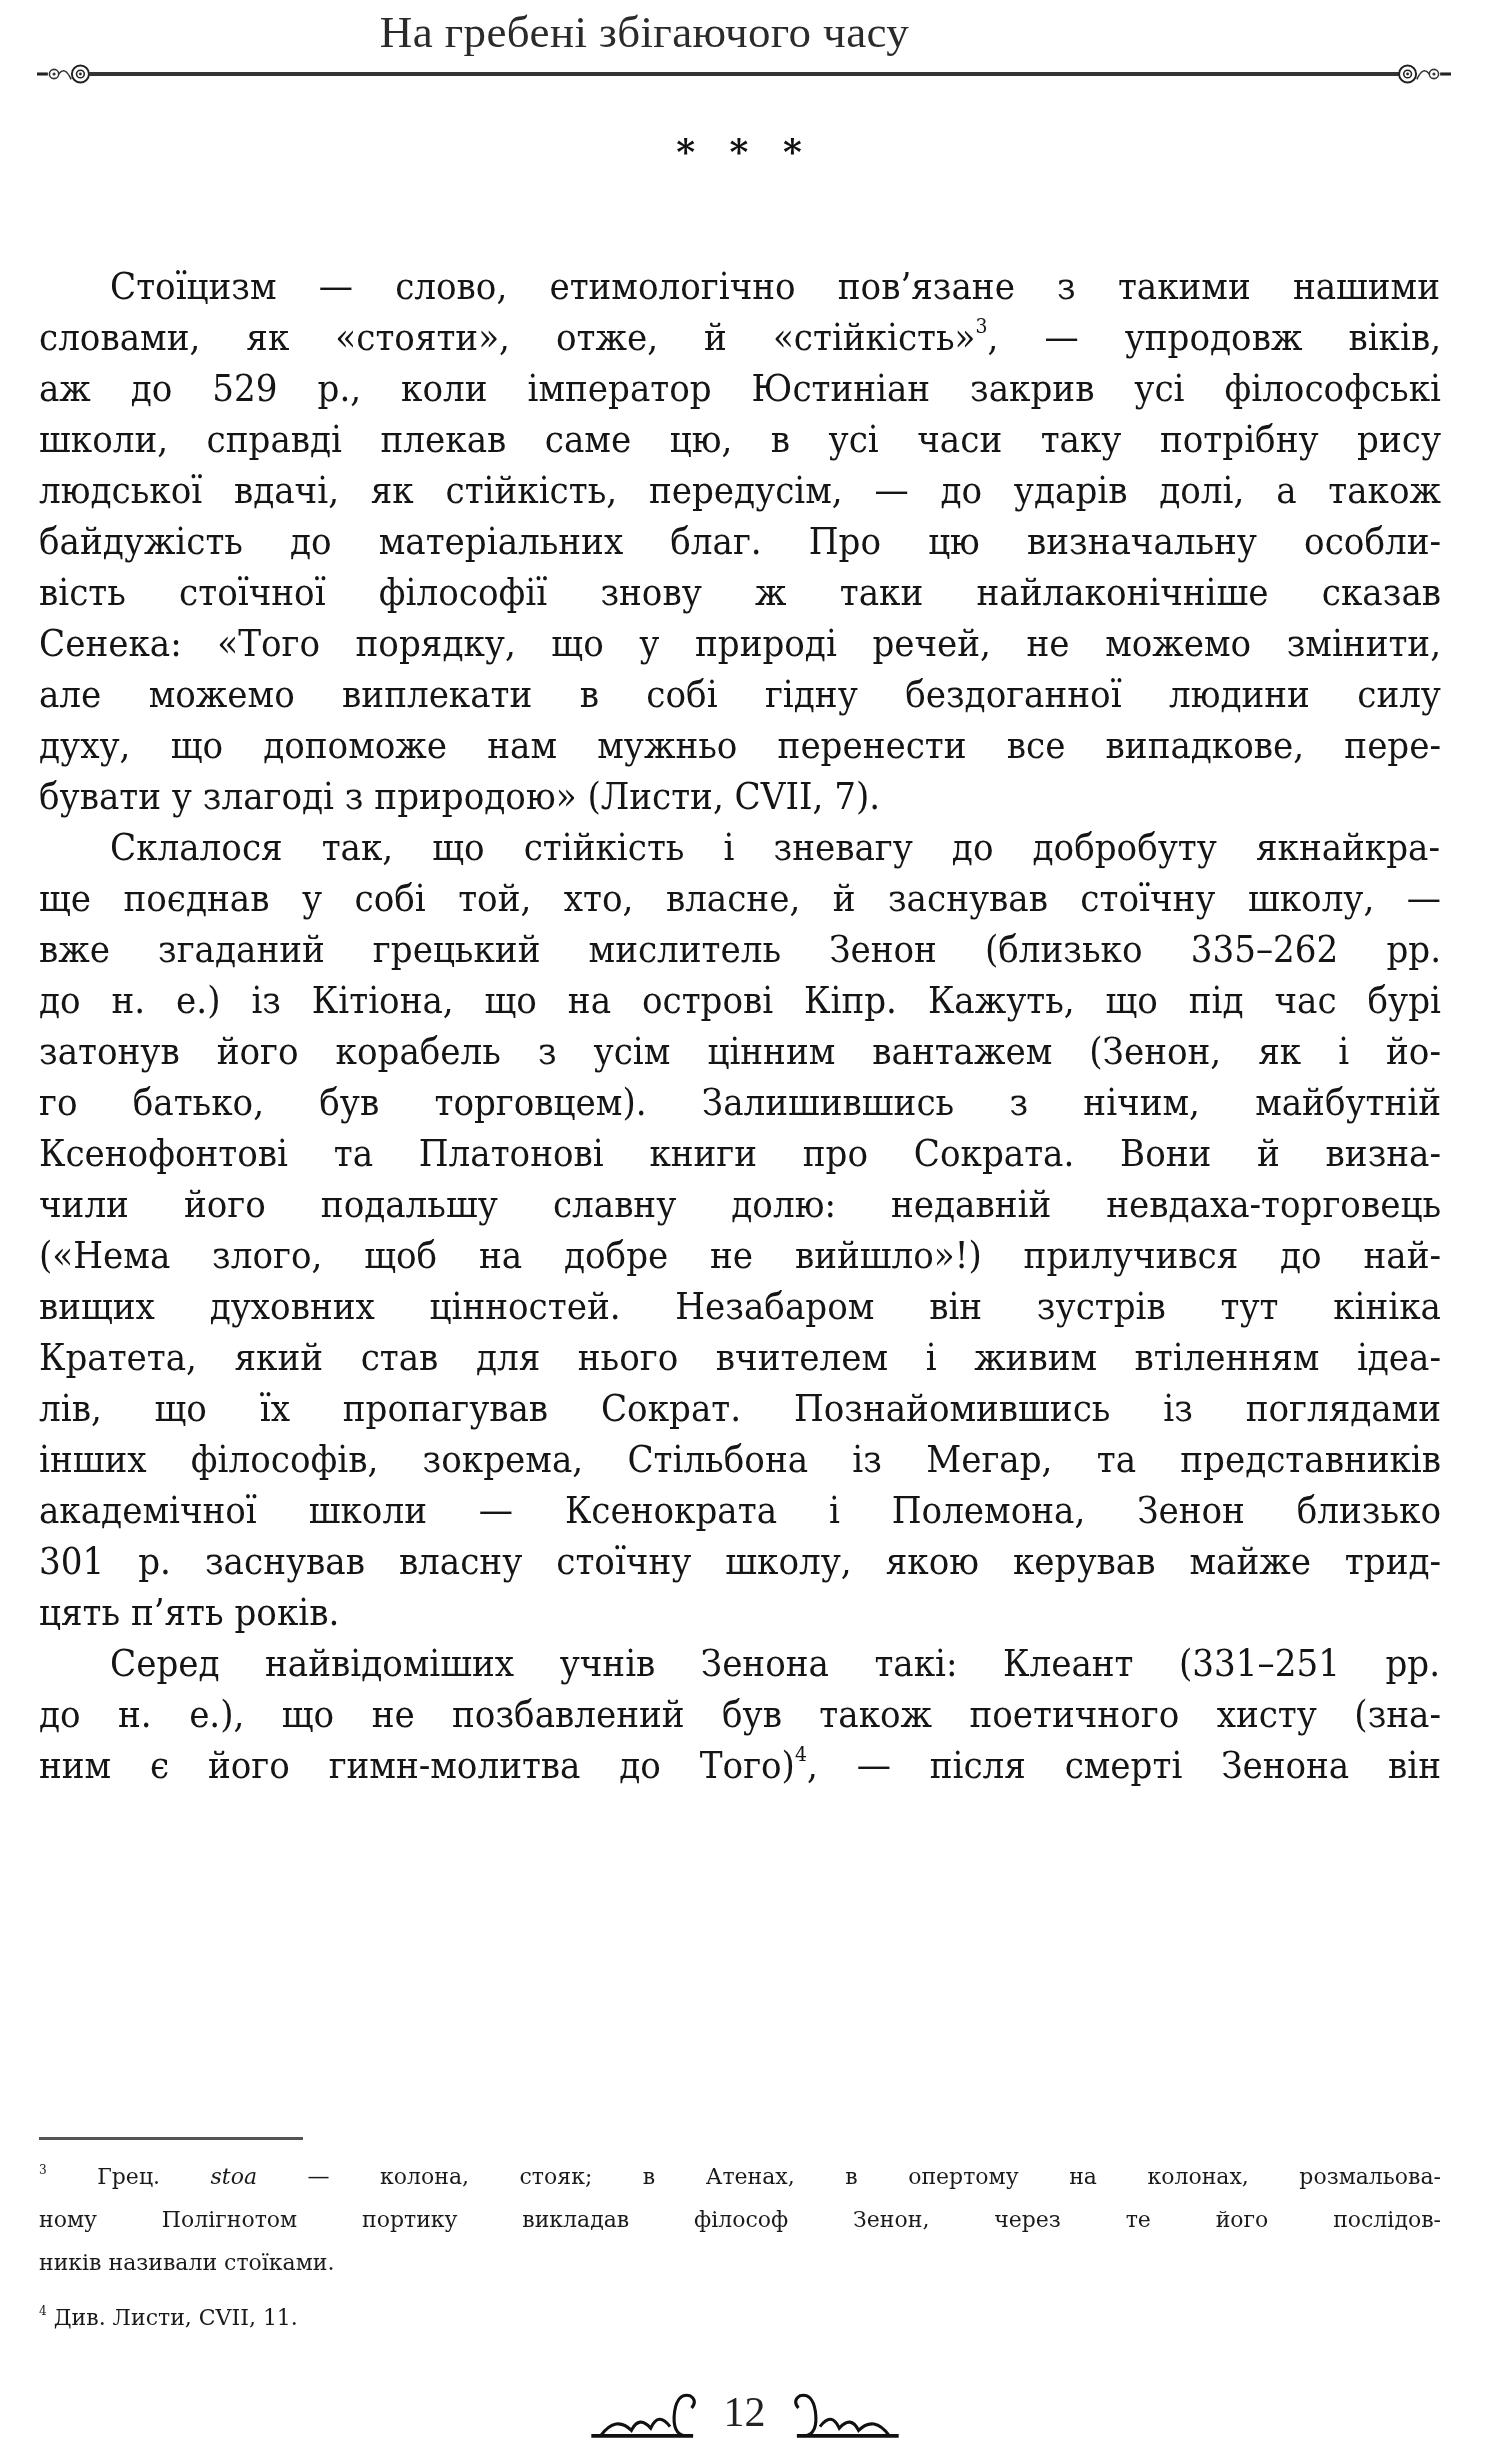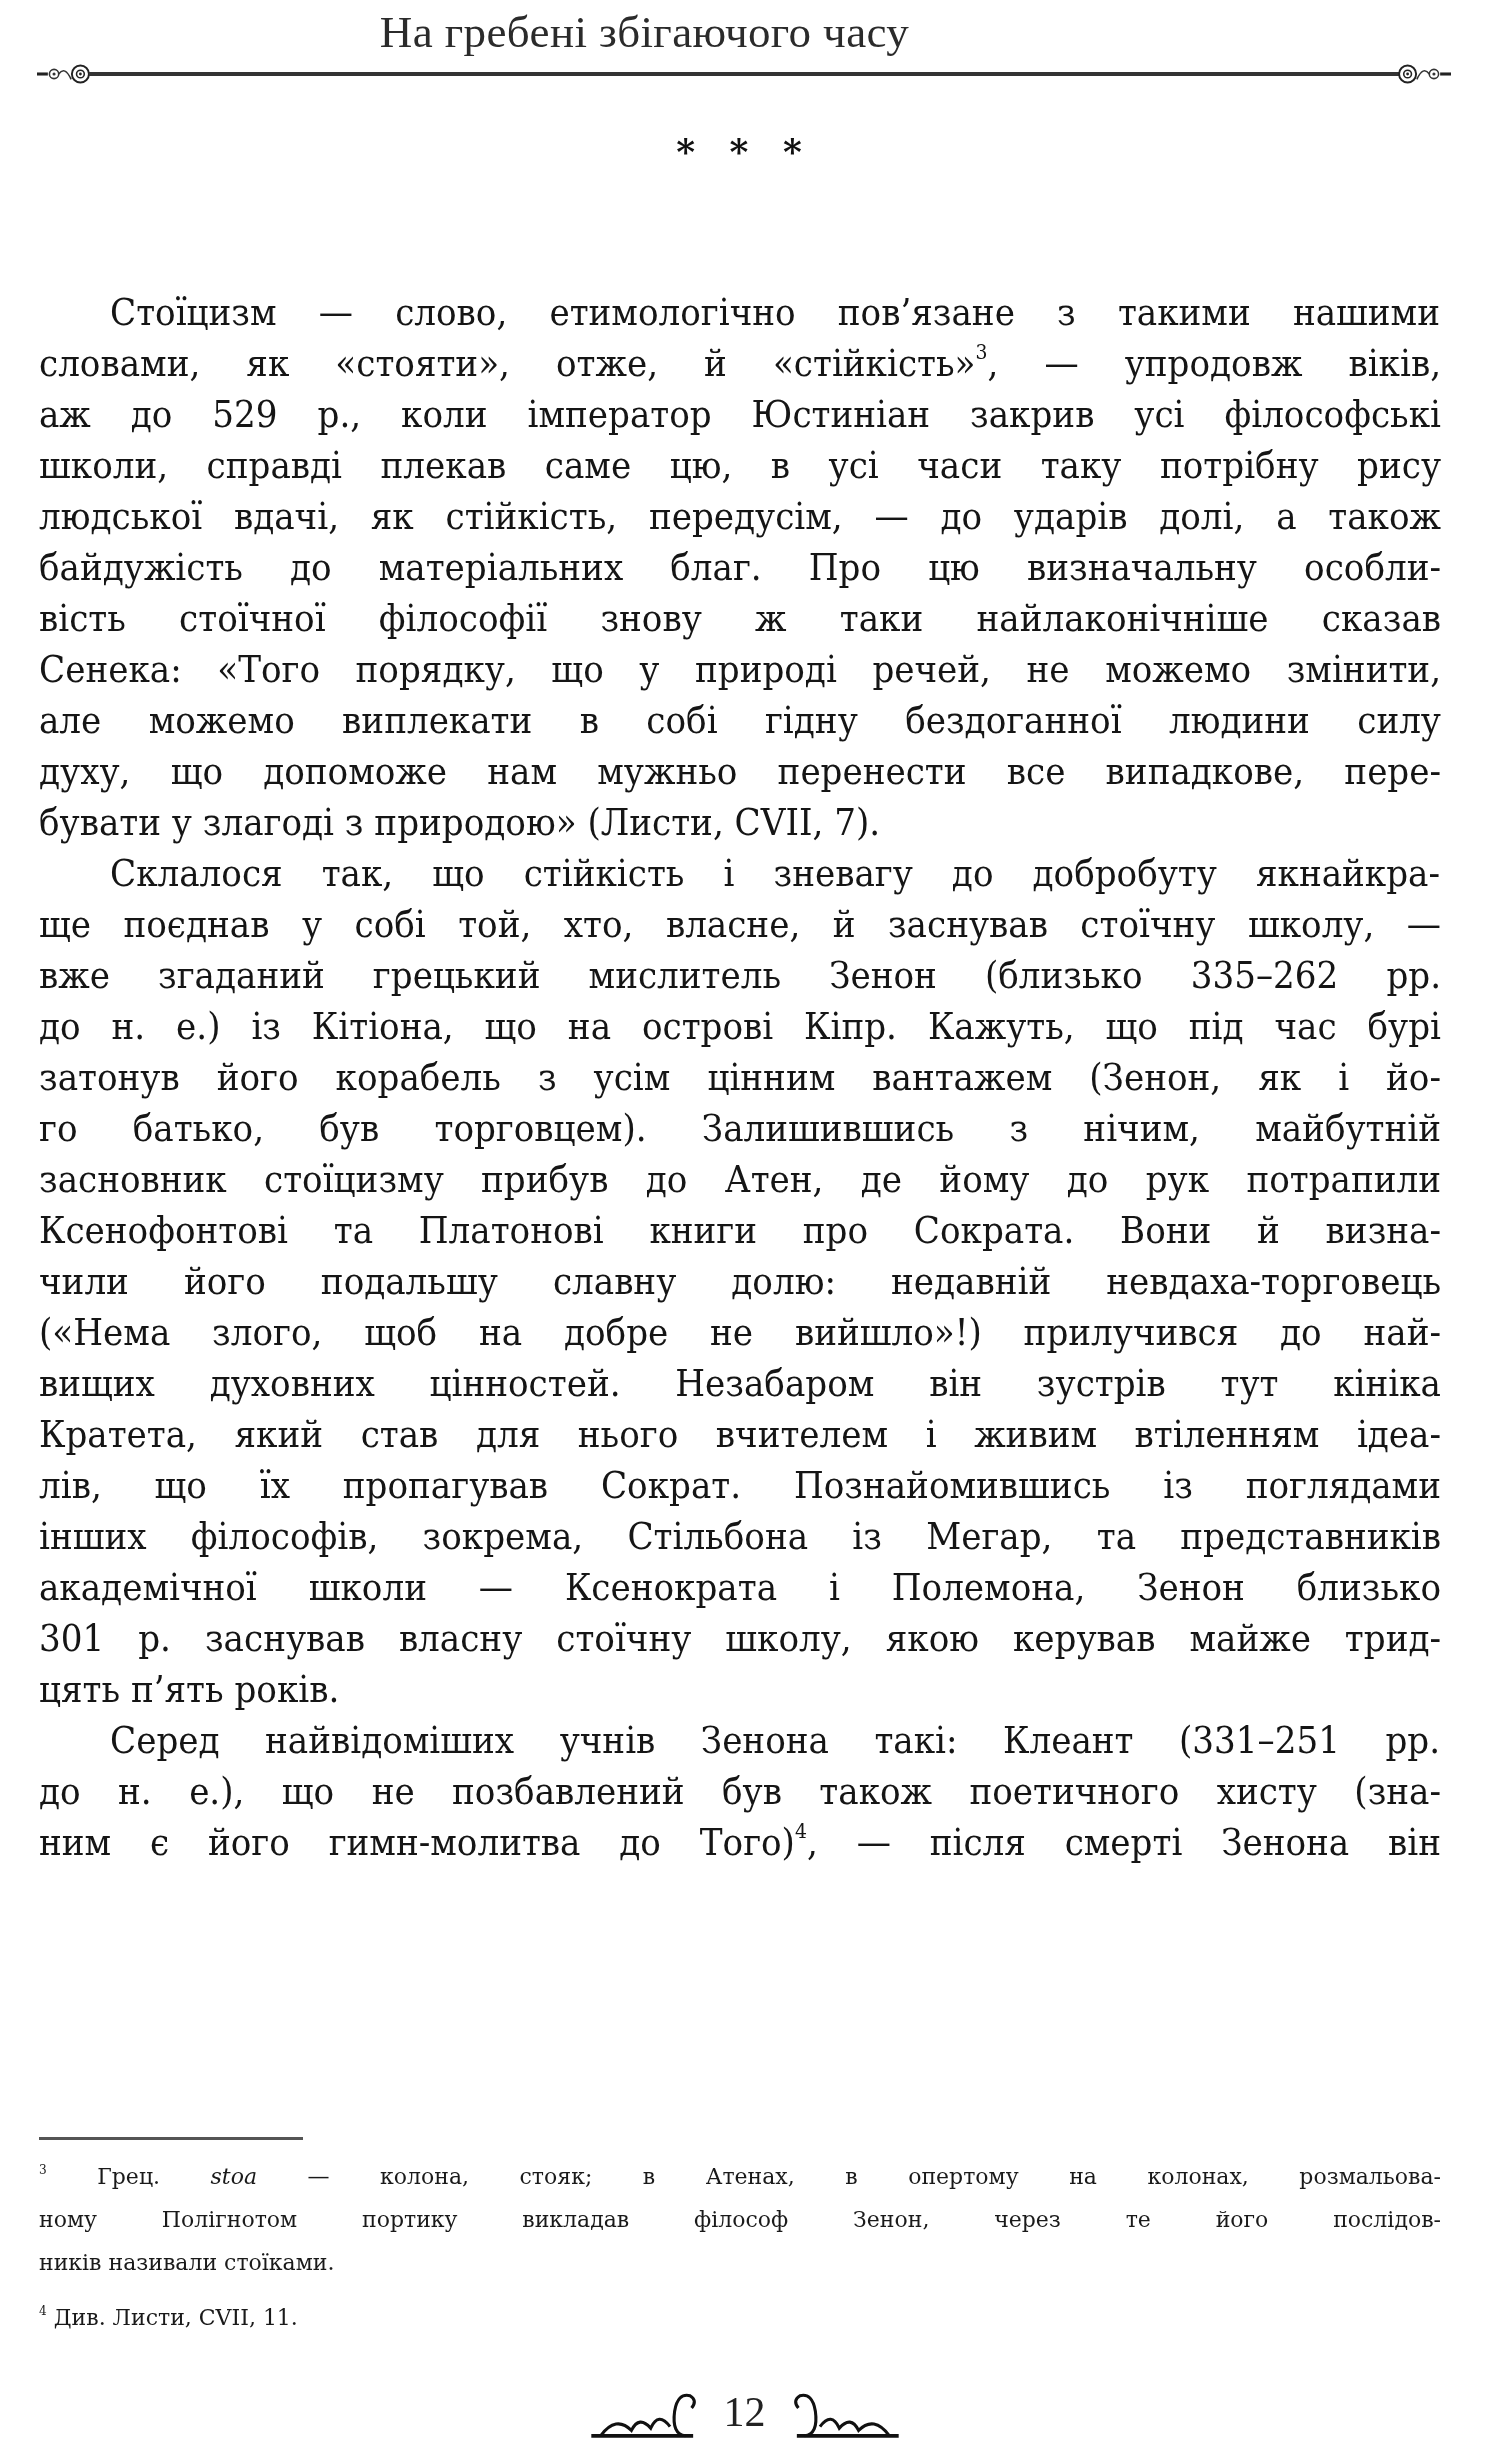--- a/index.html
+++ b/index.html
@@ -3,21 +3,21 @@
 <meta charset="utf-8">
 <style>
   html, body { margin:0; padding:0; background:#ffffff; }
   body { width:1489px; height:2462px; position:relative; overflow:hidden;
          font-family:"DejaVu Serif","Liberation Serif",serif; color:#1a1a1a; }
   .running-head { position:absolute; left:0; width:1289px; top:6.2px; text-align:center;
          font-family:"Liberation Serif",serif; font-size:45px; color:#2b2b2b; letter-spacing:0.4px; }
   .head-rule { position:absolute; left:37px; top:64px; width:1414px; height:20px; }
   .stars { position:absolute; left:0; width:1489px; top:130px; text-align:center;
          font-family:"DejaVu Serif",serif; font-weight:bold; font-size:36px; letter-spacing:11px; color:#111; }
-  .body-text { position:absolute; left:39px; width:1402px; top:287px;
+  .body-text { position:absolute; left:39px; width:1402px; top:261px;
          font-family:"DejaVu Serif",serif; font-size:38px; line-height:51px; color:#151515;
          text-align:justify; font-stretch:condensed; }
   .line { display:block; text-align:justify; text-align-last:justify; white-space:nowrap; overflow:visible; }
   .line.last { text-align-last:left; }
   sup { font-size:0.55em; vertical-align:0.8em; line-height:0; }
   .fn-rule { position:absolute; left:39px; top:2137px; width:264px; height:3.1px; background:#555; }
   .footnotes { position:absolute; left:39px; width:1402px; top:2155px;
          font-family:"DejaVu Serif",serif; font-size:22px; line-height:43px; color:#1a1a1a; }
   .footnotes .fn { margin:0 0 12.4px 0; }
   .footnotes i { font-style:italic; }
@@ -69,21 +69,20 @@
     <span class="line">духу, що допоможе нам мужньо перенести все випадкове, пере-</span>
     <span class="line last">бувати у злагоді з природою» (Листи, CVII, 7).</span>
   </div>
   <div>
     <span class="line" style="padding-left:71px;width:1330px;">Склалося так, що стійкість і зневагу до добробуту якнайкра-</span>
     <span class="line">ще поєднав у собі той, хто, власне, й заснував стоїчну школу, —</span>
     <span class="line">вже згаданий грецький мислитель Зенон (близько 335–262 рр.</span>
     <span class="line">до н. е.) із Кітіона, що на острові Кіпр. Кажуть, що під час бурі</span>
     <span class="line">затонув його корабель з усім цінним вантажем (Зенон, як і йо-</span>
     <span class="line">го батько, був торговцем). Залишившись з нічим, майбутній</span>
-    <span class="line">засновник стоїцизму прибув до Атен, де йому до рук потрапили</span>
     <span class="line">Ксенофонтові та Платонові книги про Сократа. Вони й визна-</span>
     <span class="line">чили його подальшу славну долю: недавній невдаха-торговець</span>
     <span class="line">(«Нема злого, щоб на добре не вийшло»!) прилучився до най-</span>
     <span class="line">вищих духовних цінностей. Незабаром він зустрів тут кініка</span>
     <span class="line">Кратета, який став для нього вчителем і живим втіленням ідеа-</span>
     <span class="line">лів, що їх пропагував Сократ. Познайомившись із поглядами</span>
     <span class="line">інших філософів, зокрема, Стільбона із Мегар, та представників</span>
     <span class="line">академічної школи — Ксенократа і Полемона, Зенон близько</span>
     <span class="line">301 р. заснував власну стоїчну школу, якою керував майже трид-</span>
     <span class="line last">цять п’ять років.</span>

